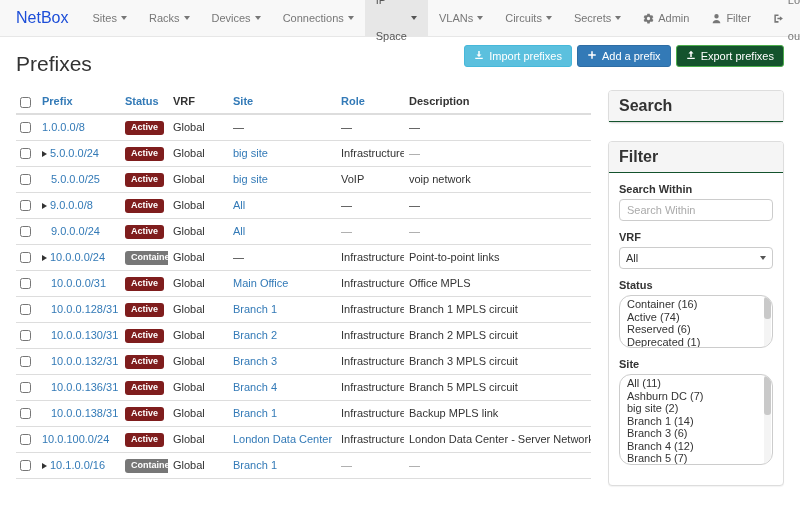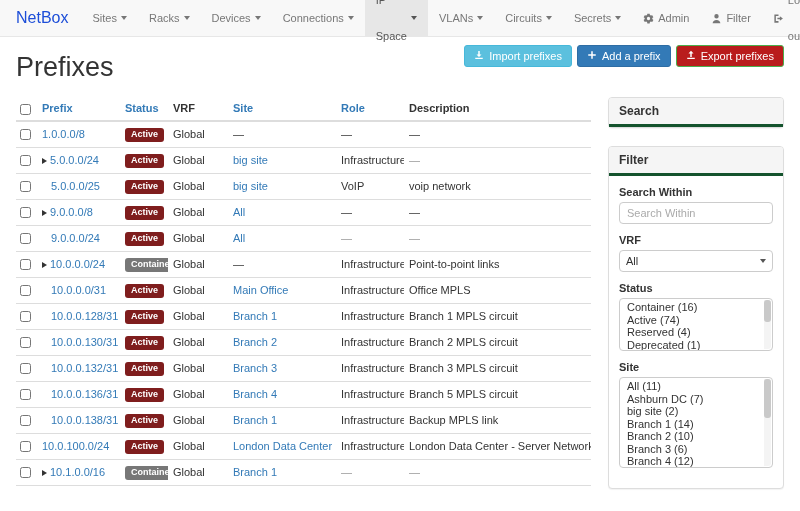--- a/index.html
+++ b/index.html
@@ -22,22 +22,22 @@
   .nav-right svg { display:block; }
 
   
   .content { padding:0 16px; position:relative; }
   .actions { position:absolute; top:8px; right:16px; display:flex; gap:5px; }
   .btn { display:inline-flex; align-items:center; gap:5px; font-size:11px;
     color:#fff; padding:4px 9px; border-radius:3px; border:1px solid transparent; cursor:pointer;
     font-family:"Liberation Sans", sans-serif; }
   .btn-primary { background:#337ab7; border-color:#2e6da4; }
   .btn-info    { background:#5bc0de; border-color:#46b8da; }
-  .btn-success { background:#b91c1c; border-color:#4cae4c; }
-  h1.page-title { font-size:27px; font-weight:500; color:#333; padding:15px 0 14px; }
+  .btn-success { background:#14532d; border-color:#4cae4c; }
+  h1.page-title { font-size:21px; font-weight:500; color:#333; padding:15px 0 14px; }
 
   .cols { display:flex; gap:17px; align-items:flex-start; }
   .main { width:575px; flex:none; }
   .sidebar { width:176px; flex:none; }
 
   
   table { width:100%; border-collapse:collapse; table-layout:fixed; font-size:11px; }
   th { text-align:left; padding:5px 5px; border-bottom:2px solid #ddd;
     font-weight:bold; white-space:nowrap; }
   th.sortable { color:#337ab7; cursor:pointer; }
@@ -51,22 +51,22 @@
     border-bottom:3.5px solid transparent; border-left:5px solid #333;
     display:inline-block; margin-right:3px; }
   .badge { display:inline-block; color:#fff; font-size:9px; font-weight:bold;
     padding:2px 6px 3px; border-radius:3px; line-height:1; cursor:pointer; }
   .badge.primary { background:#7f1d1d; }
   .badge.default { background:#777; }
 
   
   .panel { border:1px solid #ddd; border-radius:4px; margin-bottom:18px;
     box-shadow:0 1px 1px rgba(0,0,0,.05); background:#fff; }
-  .panel-heading { background:#f5f5f5; border-bottom:3px solid #14532d;
-    border-radius:3px 3px 0 0; padding:6px 10px; font-size:12px; font-weight:bold; color:#333; }
+  .panel-heading { background:#f5f5f5; border-bottom:1px solid #14532d;
+    border-radius:3px 3px 0 0; padding:6px 10px; font-size:16px; font-weight:bold; color:#333; }
   .panel-body { padding:10px; }
 
   .input-group { display:flex; }
   .input-group input { flex:1; min-width:0; height:24px; border:1px solid #ccc;
     border-right:none; border-radius:3px 0 0 3px; padding:0 8px; font-size:11px;
     color:#555; font-family:"Liberation Sans", sans-serif; }
   .input-group input::placeholder, .fgroup input::placeholder { color:#aaa; }
   .input-group button { width:32px; height:24px; background:#337ab7;
     border:1px solid #2e6da4; border-radius:0 3px 3px 0; cursor:pointer;
     display:flex; align-items:center; justify-content:center; }
@@ -74,21 +74,21 @@
   .fgroup { margin-bottom:10px; }
   .fgroup label { display:block; font-size:11px; font-weight:bold; margin-bottom:4px; color:#333; }
   .fgroup input { width:100%; height:22px; border:1px solid #ccc; border-radius:4px;
     padding:0 7px; font-size:11px; color:#555; font-family:"Liberation Sans", sans-serif; }
   .select { height:22px; border:1px solid #ccc; border-radius:4px; background:#fff;
     display:flex; align-items:center; padding:0 6px; font-size:11px; color:#333;
     cursor:pointer; position:relative; }
   .select .caret-dark { margin-left:auto; width:0; height:0;
     border-left:3.5px solid transparent; border-right:3.5px solid transparent;
     border-top:4px solid #555; }
-  .listbox { border:1px solid #ccc; border-radius:4px; background:#fff;
+  .listbox { border:1px solid #ccc; border-radius:12px; background:#fff;
     position:relative; overflow:hidden; padding:2px 0; }
   .listbox .opt { font-size:11px; line-height:12.5px; padding:0 7px; color:#333;
     white-space:nowrap; cursor:pointer; }
   .sb-track { position:absolute; top:1px; bottom:1px; right:1px; width:7px;
     background:#f4f4f4; border-radius:0 3px 3px 0; }
   .sb-thumb { position:absolute; top:0; right:0; width:7px; height:45%;
     background:#c9c9c9; border-radius:3px; }
 </style>
 </head>
 <body>
@@ -354,35 +354,34 @@
             <div class="select">
               <span>All</span>
               <span class="caret-dark"></span>
             </div>
           </div>
           <div class="fgroup">
             <label>Status</label>
             <div class="listbox" id="status-listbox" style="height:53px">
                 <div class="opt">Container (16)</div>
                 <div class="opt">Active (74)</div>
-                <div class="opt">Reserved (4)</div>
+                <div class="opt">Reserved (6)</div>
                 <div class="opt">Deprecated (1)</div>
                 <div class="sb-track">
                   <div class="sb-thumb"></div>
                 </div>
               </div>
           </div>
           <div class="fgroup">
             <label>Site</label>
             <div class="listbox" id="site-listbox" style="height:91px">
                 <div class="opt">All (11)</div>
                 <div class="opt">Ashburn DC (7)</div>
                 <div class="opt">big site (2)</div>
                 <div class="opt">Branch 1 (14)</div>
-                <div class="opt">Branch 2 (10)</div>
                 <div class="opt">Branch 3 (6)</div>
                 <div class="opt">Branch 4 (12)</div>
                 <div class="opt">Branch 5 (7)</div>
                 <div class="sb-track">
                   <div class="sb-thumb"></div>
                 </div>
               </div>
           </div>
 
         </div>

